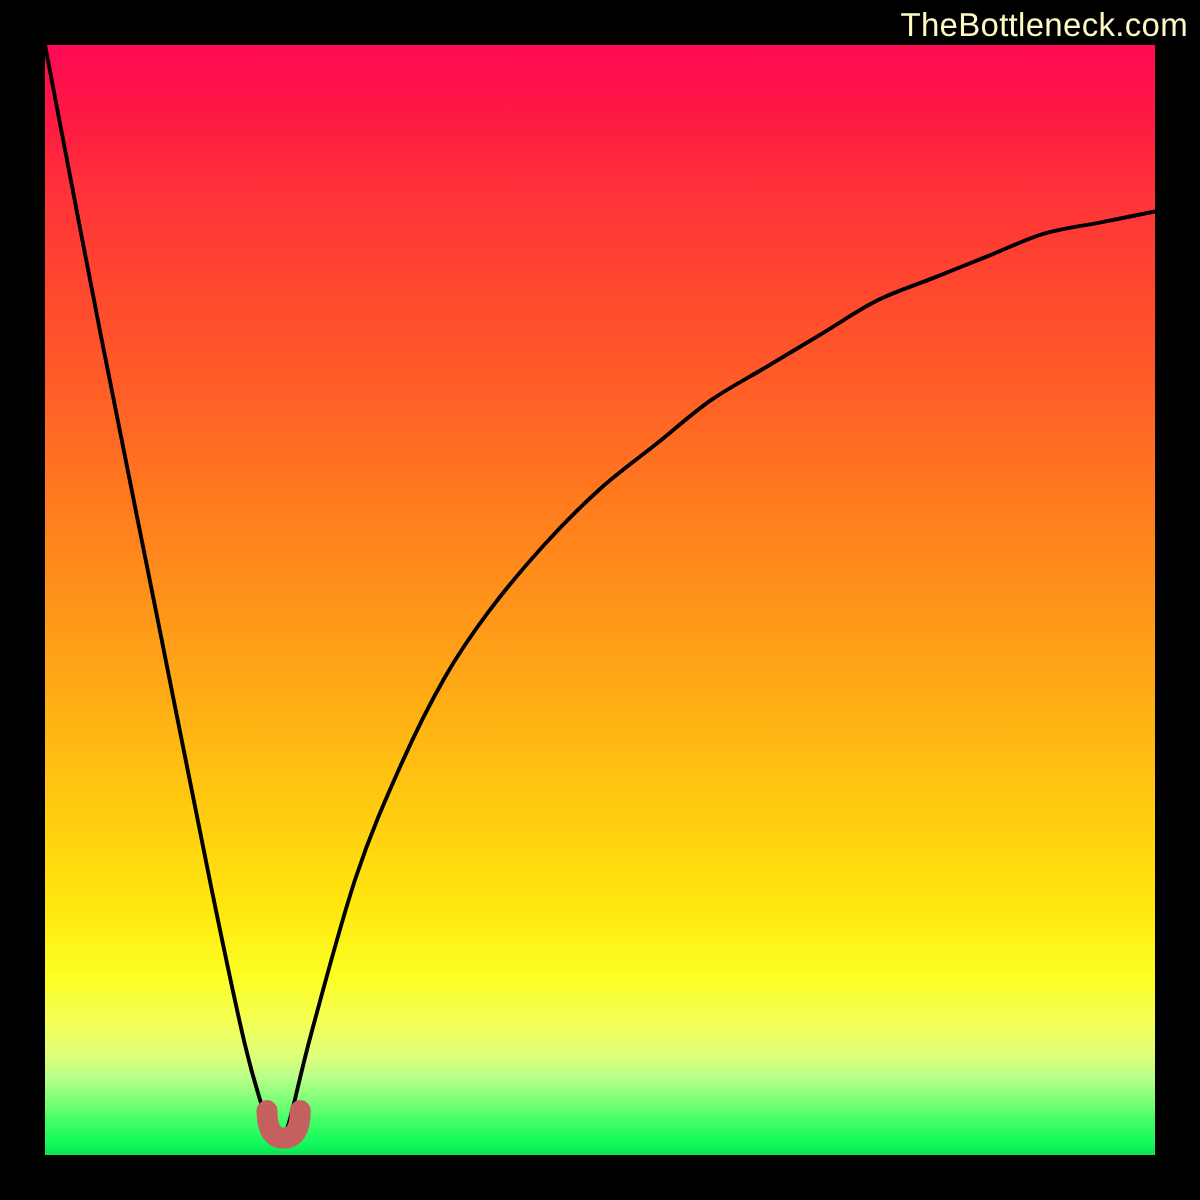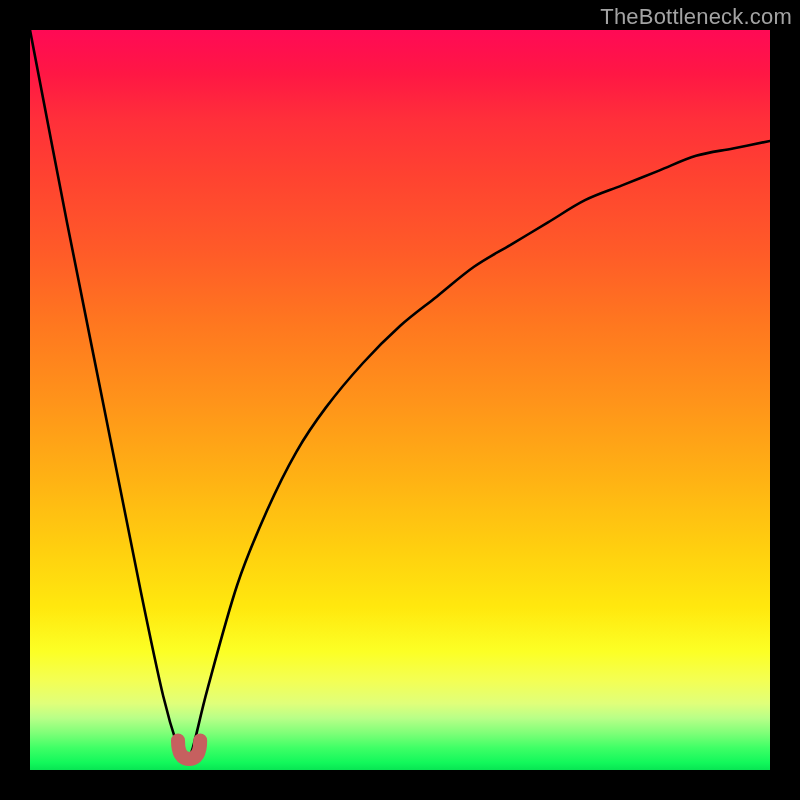--- a/index.html
+++ b/index.html
@@ -13,21 +13,21 @@
   }
   .canvas-wrap {
     position: relative;
     width: 800px;
     height: 800px;
   }
   .attribution {
     position: absolute;
     top: 4px;
     right: 8px;
-    color: #a3a3a3;
+    color: #fef9c3;
     font-size: 22px;
     letter-spacing: 0.2px;
     z-index: 5;
     font-family: Arial, sans-serif;
   }
   .plot-area {
     position: absolute;
     left: 30px;
     top: 30px;
     width: 740px;

